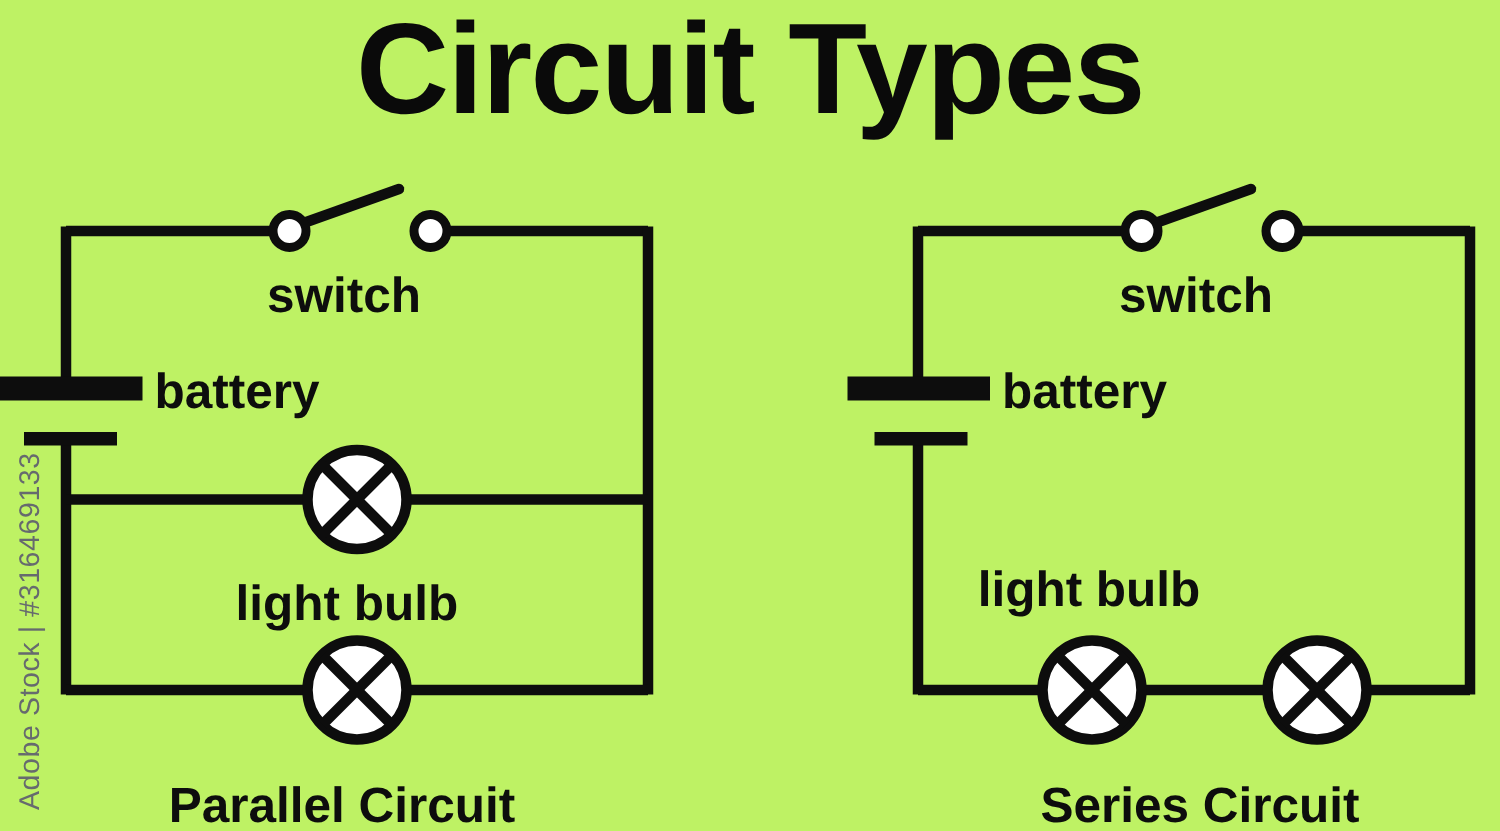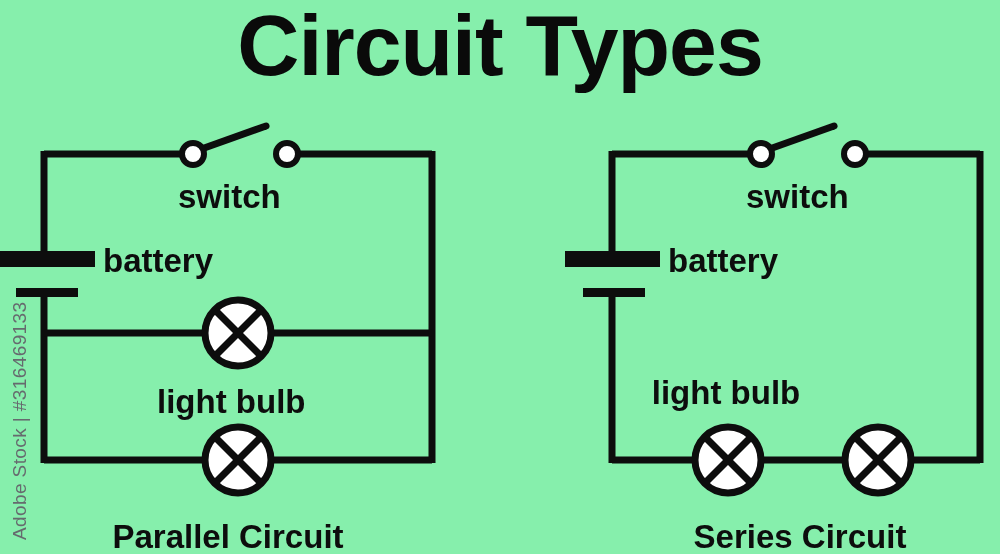--- a/index.html
+++ b/index.html
@@ -7,21 +7,21 @@
     padding: 0;
     background: #ffffff;
   }
   body {
     font-family: "Liberation Sans", sans-serif;
   }
   #stage {
     position: relative;
     width: 1000px;
     height: 554px;
-    background: #86efac;
+    background: #bef264;
     overflow: hidden;
   }
   #diagram {
     position: absolute;
     left: 0;
     top: 0;
     width: 1000px;
     height: 554px;
   }
   .title-text {

